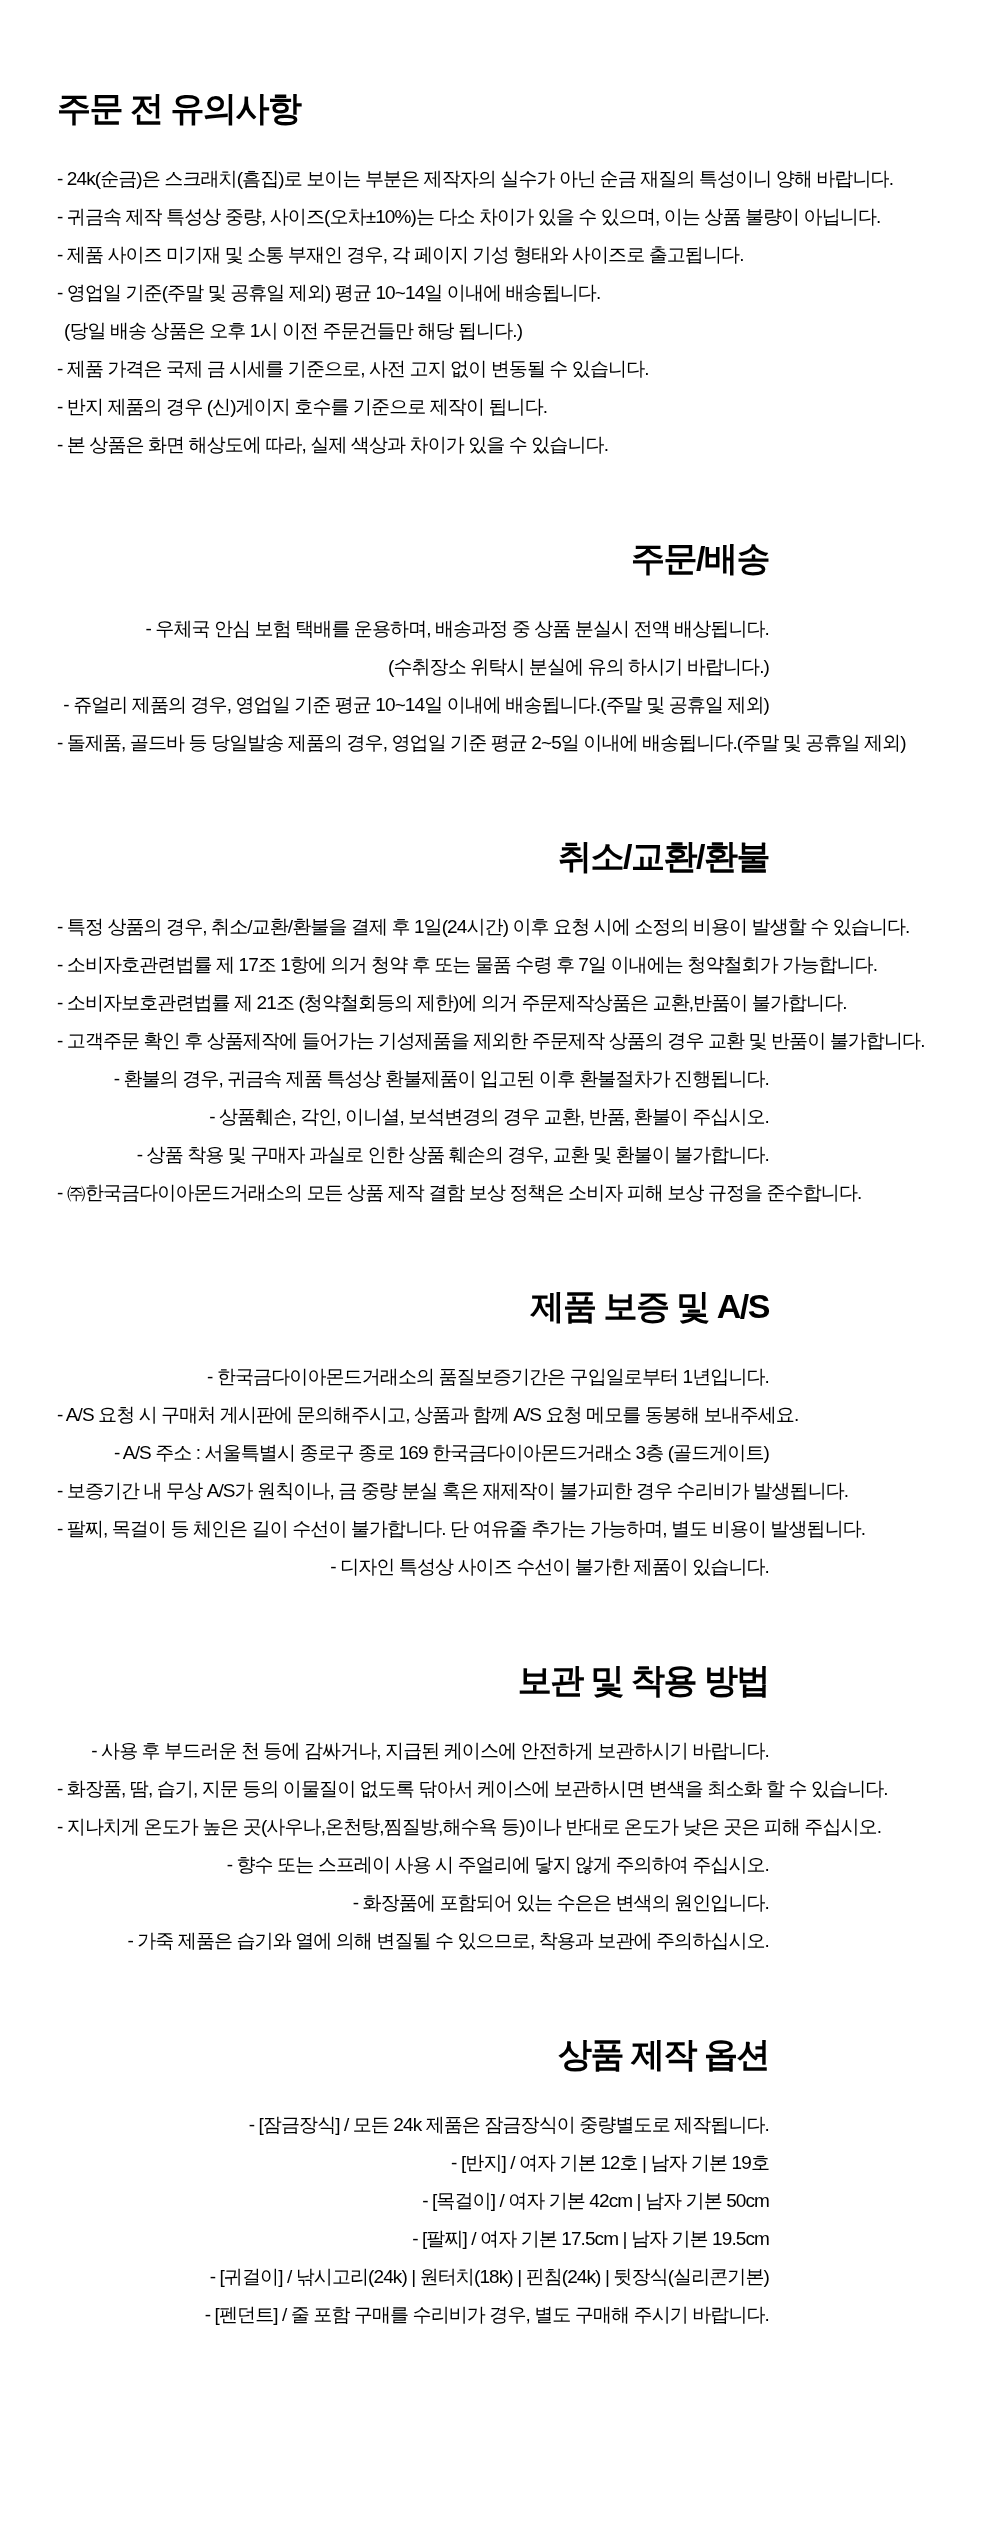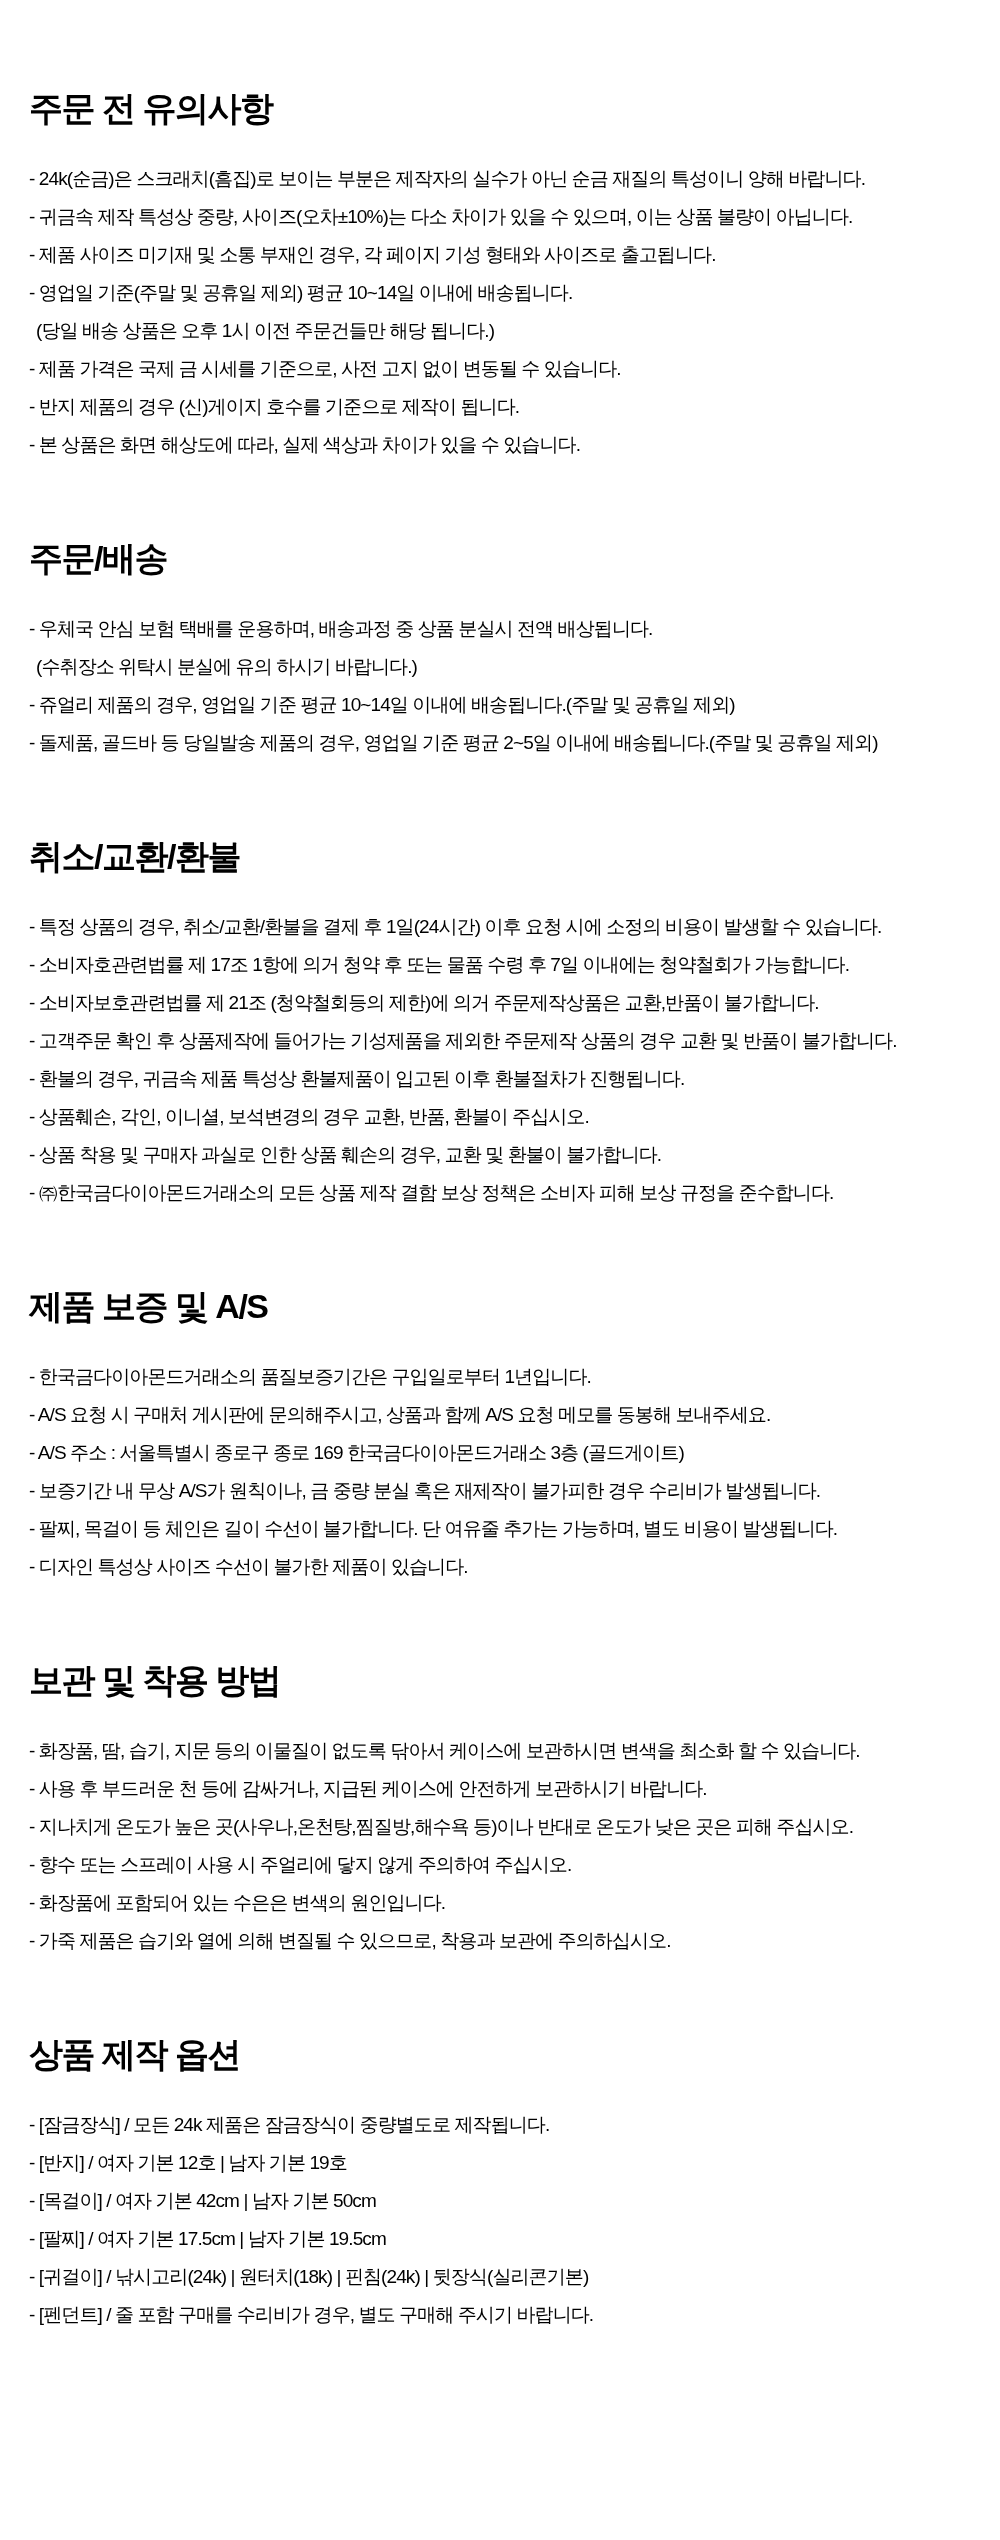--- a/index.html
+++ b/index.html
@@ -10,24 +10,24 @@
     min-height: 2540px;
     overflow: hidden;
   }
   body {
     font-family: "Liberation Sans", "DejaVu Sans", sans-serif;
     color: #000000;
   }
   main.notice {
     box-sizing: border-box;
     width: 799px;
-    padding: 86px 30px 120px 29px;
+    padding: 86px 30px 120px 57px;
   }
   section.notice-section { margin: 0; }
-  section.notice-section + section.notice-section { margin-top: 72px; }
+  section.notice-section + section.notice-section { margin-top: 72px; text-align: right; }
   h2.section-title {
     margin: 0 0 30px 0;
     font-size: 34px;
     line-height: 44px;
     font-weight: 700;
     letter-spacing: -1.5px;
     white-space: nowrap;
   }
   .section-lines { margin: 0; }
   p.line {
@@ -92,22 +92,22 @@
         <p class="line"><span class="seg">- </span><span class="seg bold">A/S 주소 : 서울특별시 종로구 종로 169 한국금다이아몬드거래소 3층 (골드게이트)</span></p>
         <p class="line"><span class="seg">- 보증기간 내 무상 A/S가 원칙이나, 금 중량 분실 혹은 재제작이 불가피한 경우 수리비가 발생됩니다.</span></p>
         <p class="line"><span class="seg">- 팔찌, 목걸이 등 체인은 길이 수선이 불가합니다. 단 여유줄 추가는 가능하며, 별도 비용이 발생됩니다.</span></p>
         <p class="line"><span class="seg">- 디자인 특성상 사이즈 수선이 불가한 제품이 있습니다.</span></p>
       </div>
   </section>
 
   <section class="notice-section">
     <h2 class="section-title">보관 및 착용 방법</h2>
     <div class="section-lines">
+        <p class="line"><span class="seg">- 사용 후 부드러운 천 등에 감싸거나, 지급된 케이스에 안전하게 보관하시기 바랍니다.</span></p>
         <p class="line"><span class="seg">- 화장품, 땀, 습기, 지문 등의 이물질이 없도록 닦아서 케이스에 보관하시면 변색을 최소화 할 수 있습니다.</span></p>
-        <p class="line"><span class="seg">- 사용 후 부드러운 천 등에 감싸거나, 지급된 케이스에 안전하게 보관하시기 바랍니다.</span></p>
         <p class="line"><span class="seg">- 지나치게 온도가 높은 곳(사우나,온천탕,찜질방,해수욕 등)이나 반대로 온도가 낮은 곳은 피해 주십시오.</span></p>
         <p class="line"><span class="seg">- 향수 또는 스프레이 사용 시 주얼리에 닿지 않게 주의하여 주십시오.</span></p>
         <p class="line"><span class="seg">- 화장품에 포함되어 있는 수은은 변색의 원인입니다.</span></p>
         <p class="line"><span class="seg">- 가죽 제품은 습기와 열에 의해 변질될 수 있으므로, 착용과 보관에 주의하십시오.</span></p>
       </div>
   </section>
 
   <section class="notice-section">
     <h2 class="section-title">상품 제작 옵션</h2>
     <div class="section-lines">

